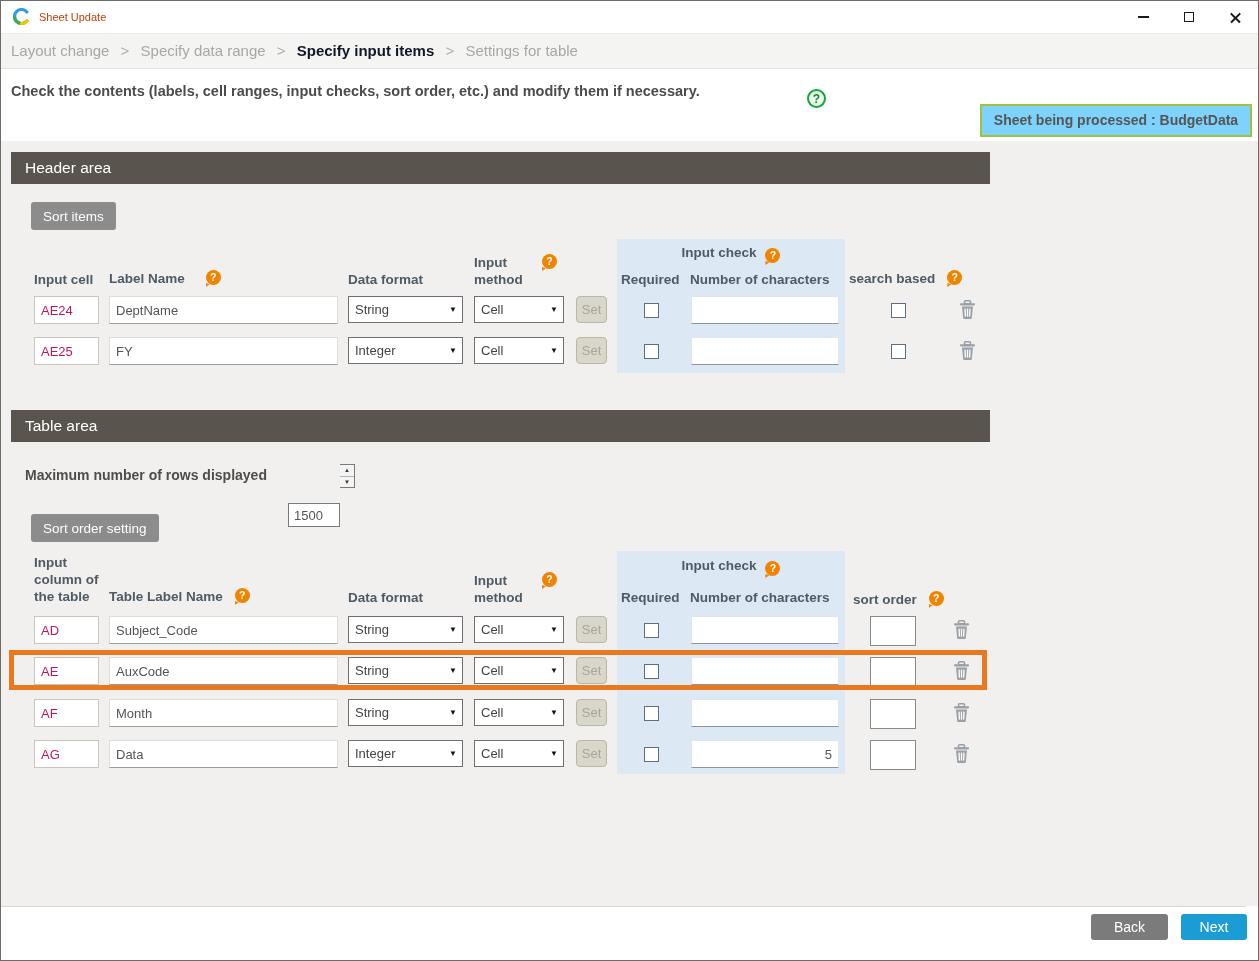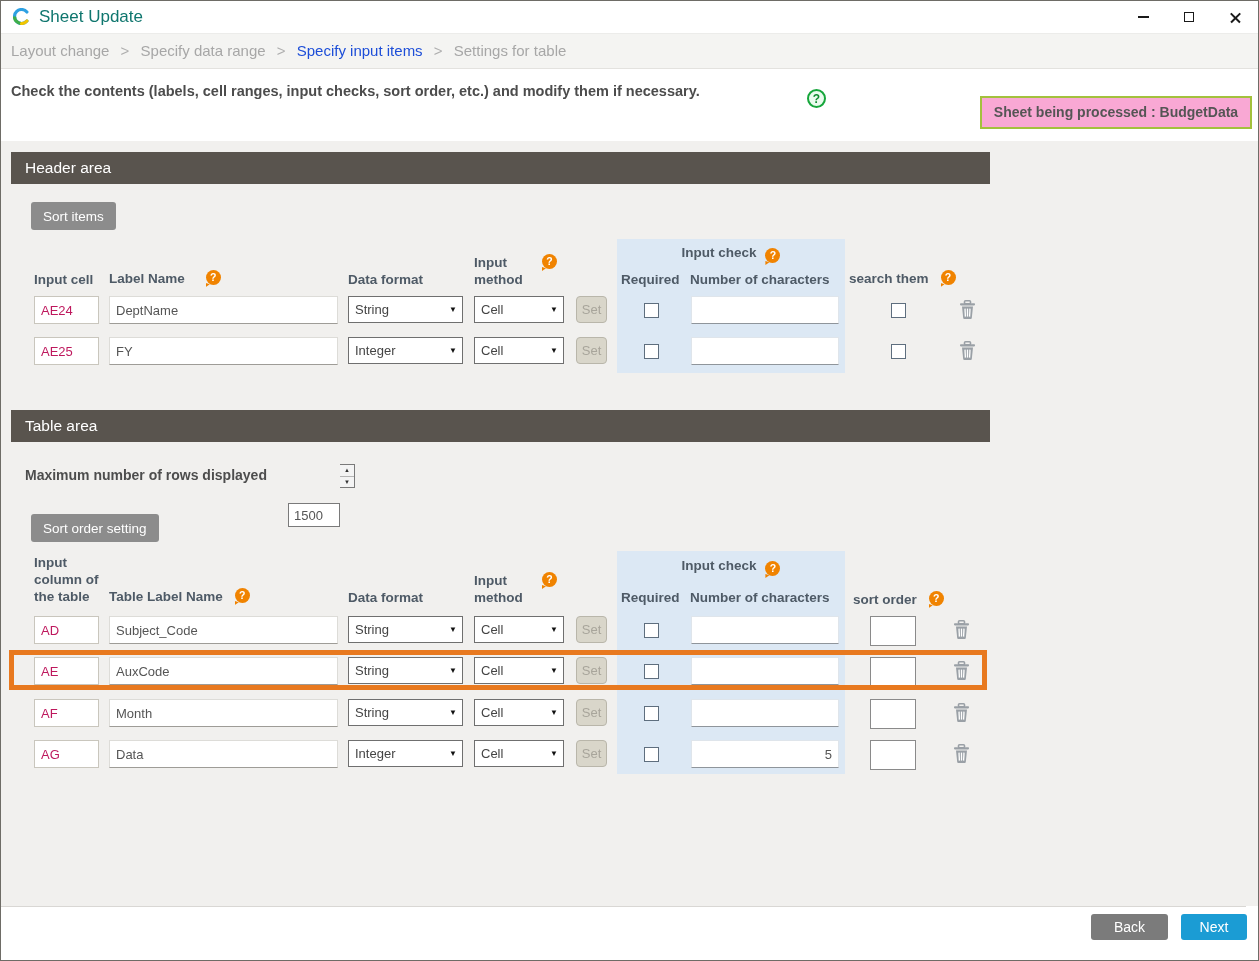--- a/index.html
+++ b/index.html
@@ -5,44 +5,44 @@
   * { box-sizing: border-box; margin: 0; padding: 0; }
   html,body { background:#cfcfcf; }
   body { font-family:"Liberation Sans", sans-serif; }
 
   .window { position:relative; width:1259px; height:961px; background:#ffffff;
             border:1px solid #6e6c66; overflow:hidden; }
 
   
   .titlebar { position:absolute; top:0; left:0; right:0; height:32px; background:#fff; }
   .app-icon { position:absolute; left:12px; top:7px; }
-  .win-title { position:absolute; left:38px; top:0; line-height:32px; font-size:17px; color:#0f766e; }
+  .win-title { position:absolute; left:38px; top:0; line-height:32px; font-size:11px; color:#c2410c; }
   .win-controls { position:absolute; right:0; top:0; height:32px; display:flex; }
   .win-btn { width:46px; height:32px; display:flex; align-items:center; justify-content:center; cursor:pointer; background:#fff; border:none; }
   .glyph-min { width:11px; height:2px; background:#1a1a1a; }
   .glyph-max { width:10px; height:10px; border:1px solid #1a1a1a; background:#fff; }
   .glyph-close { position:relative; width:13px; height:13px; }
   .glyph-close::before, .glyph-close::after { content:""; position:absolute; left:0; top:6px; width:13px; height:1.6px; background:#1a1a1a; }
   .glyph-close::before { transform:rotate(45deg); }
   .glyph-close::after { transform:rotate(-45deg); }
 
   
   .breadcrumb { position:absolute; top:32px; left:0; right:0; height:36px; background:#f4f4f2;
                 border-top:1px solid #ececea; border-bottom:1px solid #e3e2df;
                 line-height:34px; padding-left:10px; font-size:15px; color:#a7a7a7; white-space:nowrap; }
   .crumb-sep { margin:0 7px; color:#aeaeae; }
-  .crumb.active { color:#1d4ed8; font-weight:normal; }
+  .crumb.active { color:#0f172a; font-weight:bold; }
 
   
   .intro { position:absolute; top:69px; left:0; right:0; height:71px; background:#fff; }
   .intro-text { position:absolute; left:10px; top:9px; font-size:14.5px; font-weight:bold; color:#4c4c4c; line-height:24px; }
   .qmark-green { position:absolute; left:806px; top:19px; width:19px; height:19px; border-radius:50%;
                  border:2px solid #16a63b; background:#eafbee; color:#0f8a2f; font-size:12px; font-weight:bold;
                  display:flex; align-items:center; justify-content:center; cursor:pointer; }
-  .sheet-badge { position:absolute; left:979px; top:26px; width:272px; height:33px; background:#f9a8d4;
+  .sheet-badge { position:absolute; left:979px; top:34px; width:272px; height:33px; background:#7dd3fc;
                  border:2px solid #a3c13c; text-align:center; line-height:29px;
                  font-size:14px; font-weight:bold; color:#555; }
 
   
   .content { position:absolute; top:140px; left:0; right:0; bottom:54px; background:#f1f0ee; }
 
   .section-bar { position:absolute; left:10px; width:979px; height:32px; background:#59544e;
                  color:#fff; font-size:15.5px; line-height:32px; padding-left:14px; }
   .bar-header { top:11px; }
   .bar-table  { top:269px; }
@@ -200,21 +200,21 @@
       <span class="wrap" style="width:56px">Input method</span>
       <span class="qmark">?</span>
     </div>
     <div class="col-h g1-title">
       <span>Input check</span>
       <span class="qmark">?</span>
     </div>
     <div class="col-h g1-req">Required</div>
     <div class="col-h g1-nchar">Number of characters</div>
     <div class="col-h g1-search h-flex">
-      <span>search them</span>
+      <span>search based</span>
       <span class="qmark">?</span>
     </div>
 
     <div class="grid-row row1-0">
       <input class="txt cell-ref f-cell" readonly="" value="AE24" style="">
       <input class="txt f-label" value="DeptName" style="">
       <div class="sel f-format"><span>String</span><span class="caret">▼</span></div>
       <div class="sel f-method"><span>Cell</span><span class="caret">▼</span></div>
       <button class="set-btn">Set</button>
       <input type="checkbox" class="cb f-cb1" style="">

